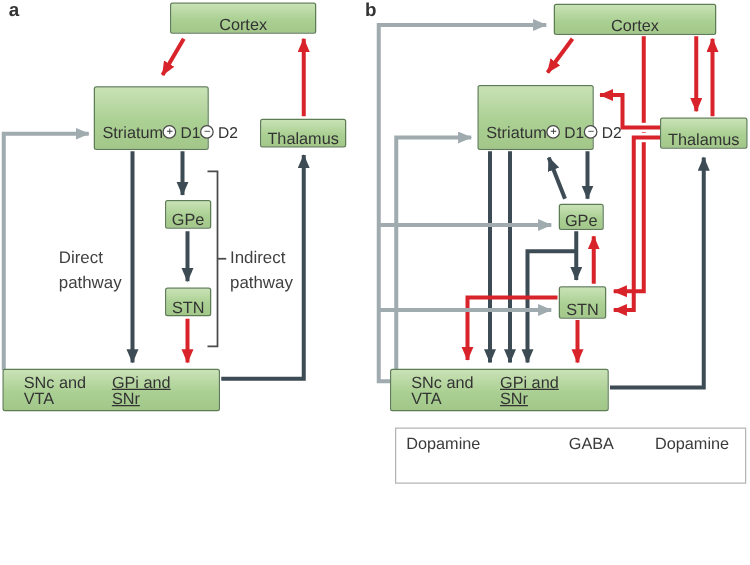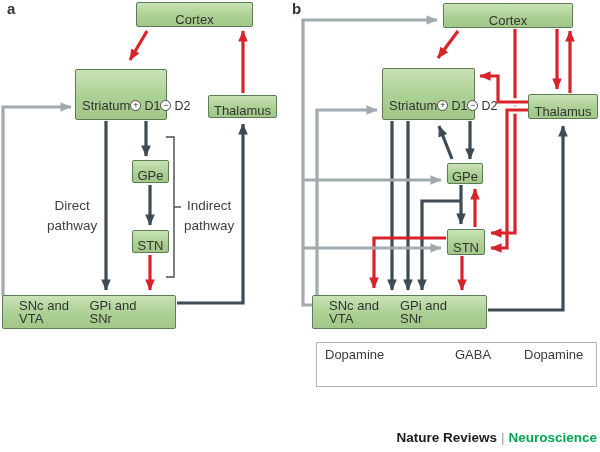--- a/index.html
+++ b/index.html
@@ -18,23 +18,23 @@
   .nbox.two-row{justify-content:space-between;padding:6px 6px 7px 6px;}
   .drow{display:flex;align-items:center;justify-content:space-between;width:82%;}
   .dgrp{display:flex;align-items:center;gap:3px;font-size:12.5px;color:#333;}
   .sign{
     width:11px;height:11px;border-radius:50%;background:#fdfdfd;border:1.1px solid #4a4a4a;
     display:inline-flex;align-items:center;justify-content:center;
     font-size:9px;color:#333;box-sizing:border-box;line-height:1;
   }
   .split{padding:16px;}
   .cell{flex:1;display:flex;align-items:center;justify-content:center;height:100%;font-size:13px;}
-  .cell.right{border-left:1.5px solid #5d7e55;}
+  .cell.right{border-left:1.5px solid #5d7e55;text-decoration:underline;}
   .plabel{position:absolute;z-index:3;font-size:15px;font-weight:bold;color:#333;}
-  .pathlabel{position:absolute;z-index:3;font-size:13.5px;color:#3f3f3f;line-height:20px;text-align:center;}
+  .pathlabel{position:absolute;z-index:3;font-size:13.5px;color:#3f3f3f;line-height:20px;}
   .legendbox{
     position:absolute;z-index:2;box-sizing:border-box;background:#fff;
     border:1.5px solid #b5b5b5;
   }
   .legendtext{position:absolute;z-index:3;font-size:13px;color:#3b3b3b;text-align:center;}
   .footer{
     position:absolute;z-index:3;right:3px;top:430px;font-size:13.5px;font-weight:bold;
     white-space:nowrap;
   }
   .footer .brand{color:#1c1c1c;}
@@ -209,17 +209,14 @@
     <div class="cell right">
       <span>GPi and SNr</span>
     </div>
   </div>
 
   <div class="legendbox" style="left:316px;top:342px;width:281px;height:45px"></div>
   <div class="legendtext" style="left:325px;top:347px">Dopamine</div>
   <div class="legendtext" style="left:455px;top:347px">GABA</div>
   <div class="legendtext" style="left:524px;top:347px">Dopamine</div>
 
-  <div class="footer">
-    <span class="brand">Nature Reviews</span><span class="sep">|</span><span class="journal">Neuroscience</span>
-  </div>
 
 </div>
 
 </body></html>

